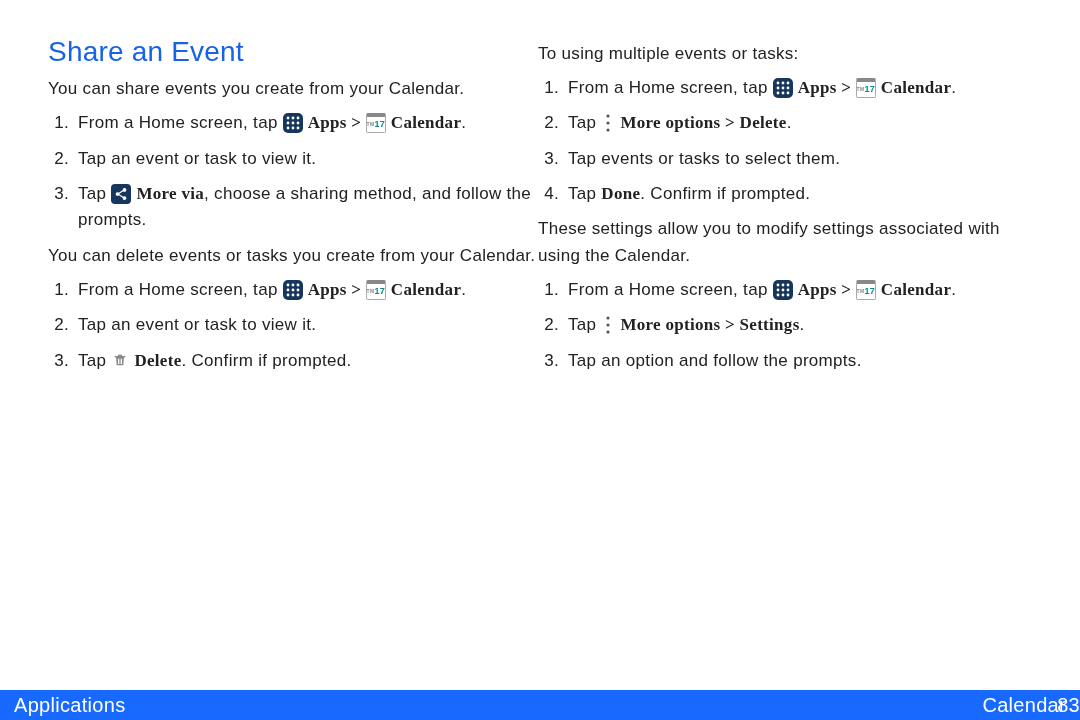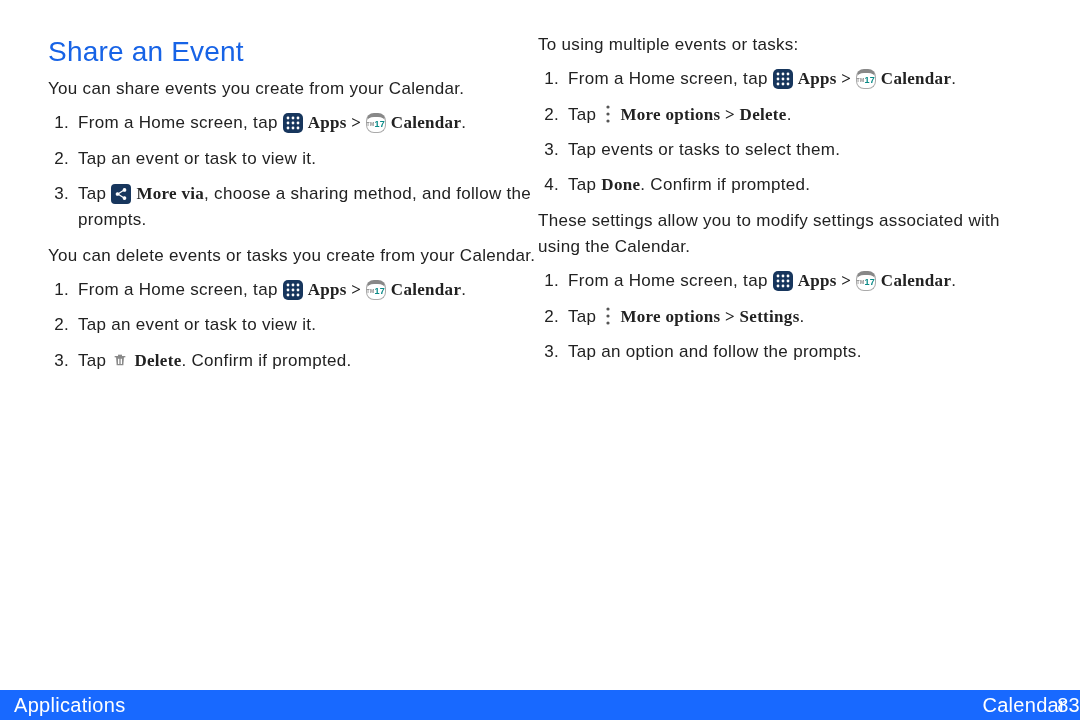--- a/index.html
+++ b/index.html
@@ -10,20 +10,21 @@
     font-family: Arial, Helvetica, sans-serif;
     font-size: 17px;
     color: #222;
     background: #fff;
     position: relative;
   }
   .page {
     box-sizing: border-box;
     padding: 32px 48px 0 48px;
     display: flex;
+    align-items: flex-end;
   }
   .col {
     width: 490px;
   }
   h2 {
     color: #1763e6;
     font-weight: 400;
     font-size: 28px;
     margin: 4px 0 8px 0;
     letter-spacing: 0.2px;
@@ -63,21 +64,21 @@
     background: #17365d;
     border-radius: 5px;
   }
   .apps-ic svg { width: 16px; height: 16px; }
   
   .cal-ic {
     width: 20px; height: 20px;
     border: 1px solid #aaa;
     border-top: 4px solid #888;
     background: #fff;
-    border-radius: 8px;
+    border-radius: 2px;
     box-sizing: border-box;
     font-size: 9px;
     font-weight: 700;
     color: #0a8a87;
     line-height: 14px;
   }
   .cal-ic .tm { font-size:5px; color:#888; line-height:4px; display:block; }
   
   .share-ic {
     width: 20px; height: 20px;

